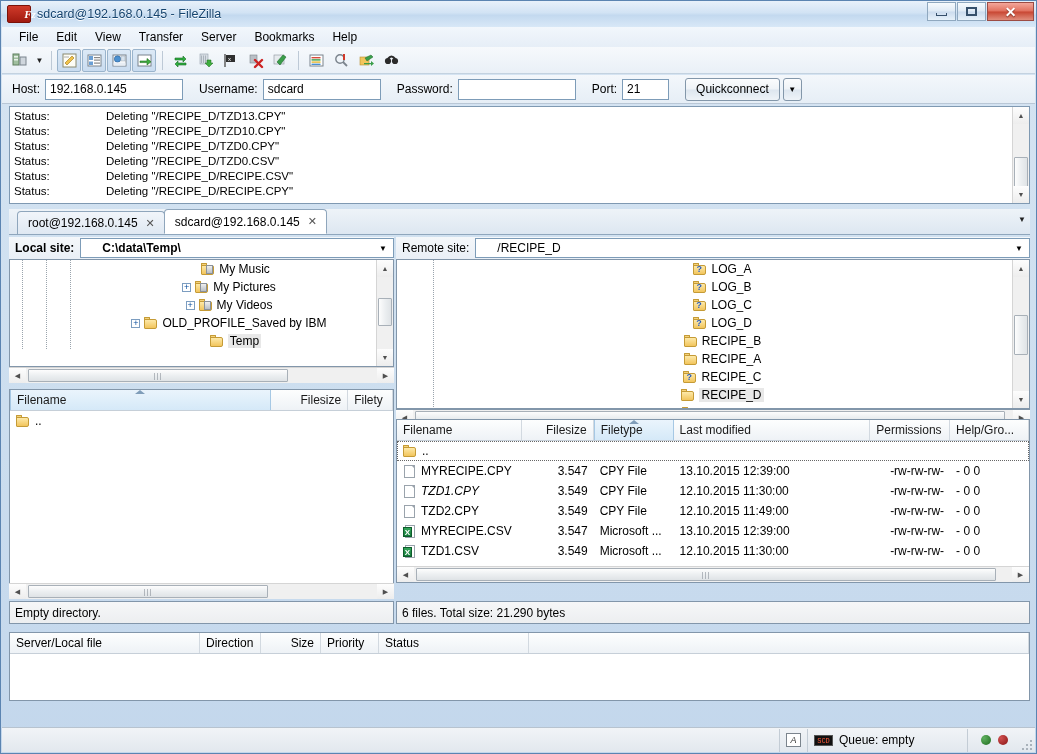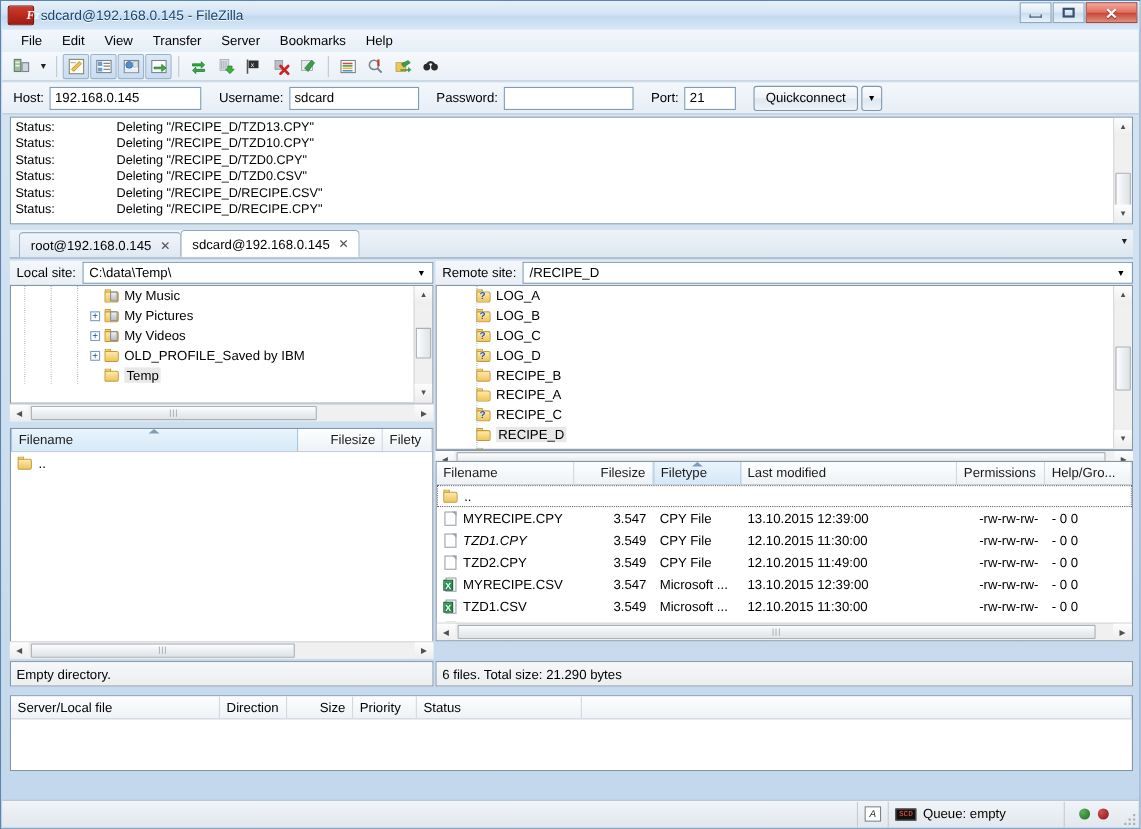--- a/index.html
+++ b/index.html
@@ -195,36 +195,37 @@
 
   
   .sitebar {
     position: absolute; height: 22px;
     display: flex; align-items: center;
     background: linear-gradient(to bottom,#f4f7fa,#e9eff6);
   }
   .sitebar .lab { font-size: 12px; padding: 0 6px 0 6px; white-space: nowrap; }
   .sitebar .combo {
     flex: 1; height: 20px; border: 1px solid #7d9cb8; background: #fff;
-    display: flex; align-items: center; font-size: 12px; padding-left: 5px;
+    display: flex; align-items: center; font-size: 12px; padding-left: 21px;
     position: relative;
   }
   .sitebar .combo .cdrop {
     position: absolute; right: 2px; top: 0; bottom: 0; width: 16px;
     display: flex; align-items: center; justify-content: center; font-size: 8px;
   }
 
   
   .treepanel {
     position: absolute; background: #fff; border: 1px solid #8296aa; overflow: hidden;
   }
   .treeinner { position: absolute; left: 0; top: 0; right: 17px; bottom: 0; overflow: hidden; }
   .trow {
     height: 18px; display: flex; align-items: center; font-size: 12px; color: #000;
     position: relative;
+    justify-content: center;
   }
   .trow .guide {
     position: absolute; top: 0; bottom: 0; width: 1px;
     background-image: linear-gradient(to bottom,#9aa4ad 50%, transparent 50%);
     background-size: 1px 2px;
   }
   .trow .plus {
     width: 9px; height: 9px; border: 1px solid #7c9dc0; background: #fff;
     color: #0b4f9e; font-size: 9px; line-height: 7px; text-align: center;
     flex: none; font-family: "Liberation Sans", sans-serif;
@@ -561,21 +562,21 @@
       <span>root@192.168.0.145</span>
       <span class="x">✕</span>
     </div>
     <div class="stab active">
       <span>sdcard@192.168.0.145</span>
       <span class="x">✕</span>
     </div>
     <div class="tabs-drop">▼</div>
   </div>
 
-  <div class="sitebar" style="left:8px; top:236px; width:385px;">
+  <div class="sitebar" style="left:8px; top:236px; width:385px;font-weight:bold;">
     <span class="lab">Local site:</span>
     <div class="combo">
       <span>C:\data\Temp\</span>
       <span class="cdrop">▼</span>
     </div>
   </div>
 
   <div class="sitebar" style="left:395px; top:236px; width:634px;">
     <span class="lab">Remote site:</span>
     <div class="combo">

